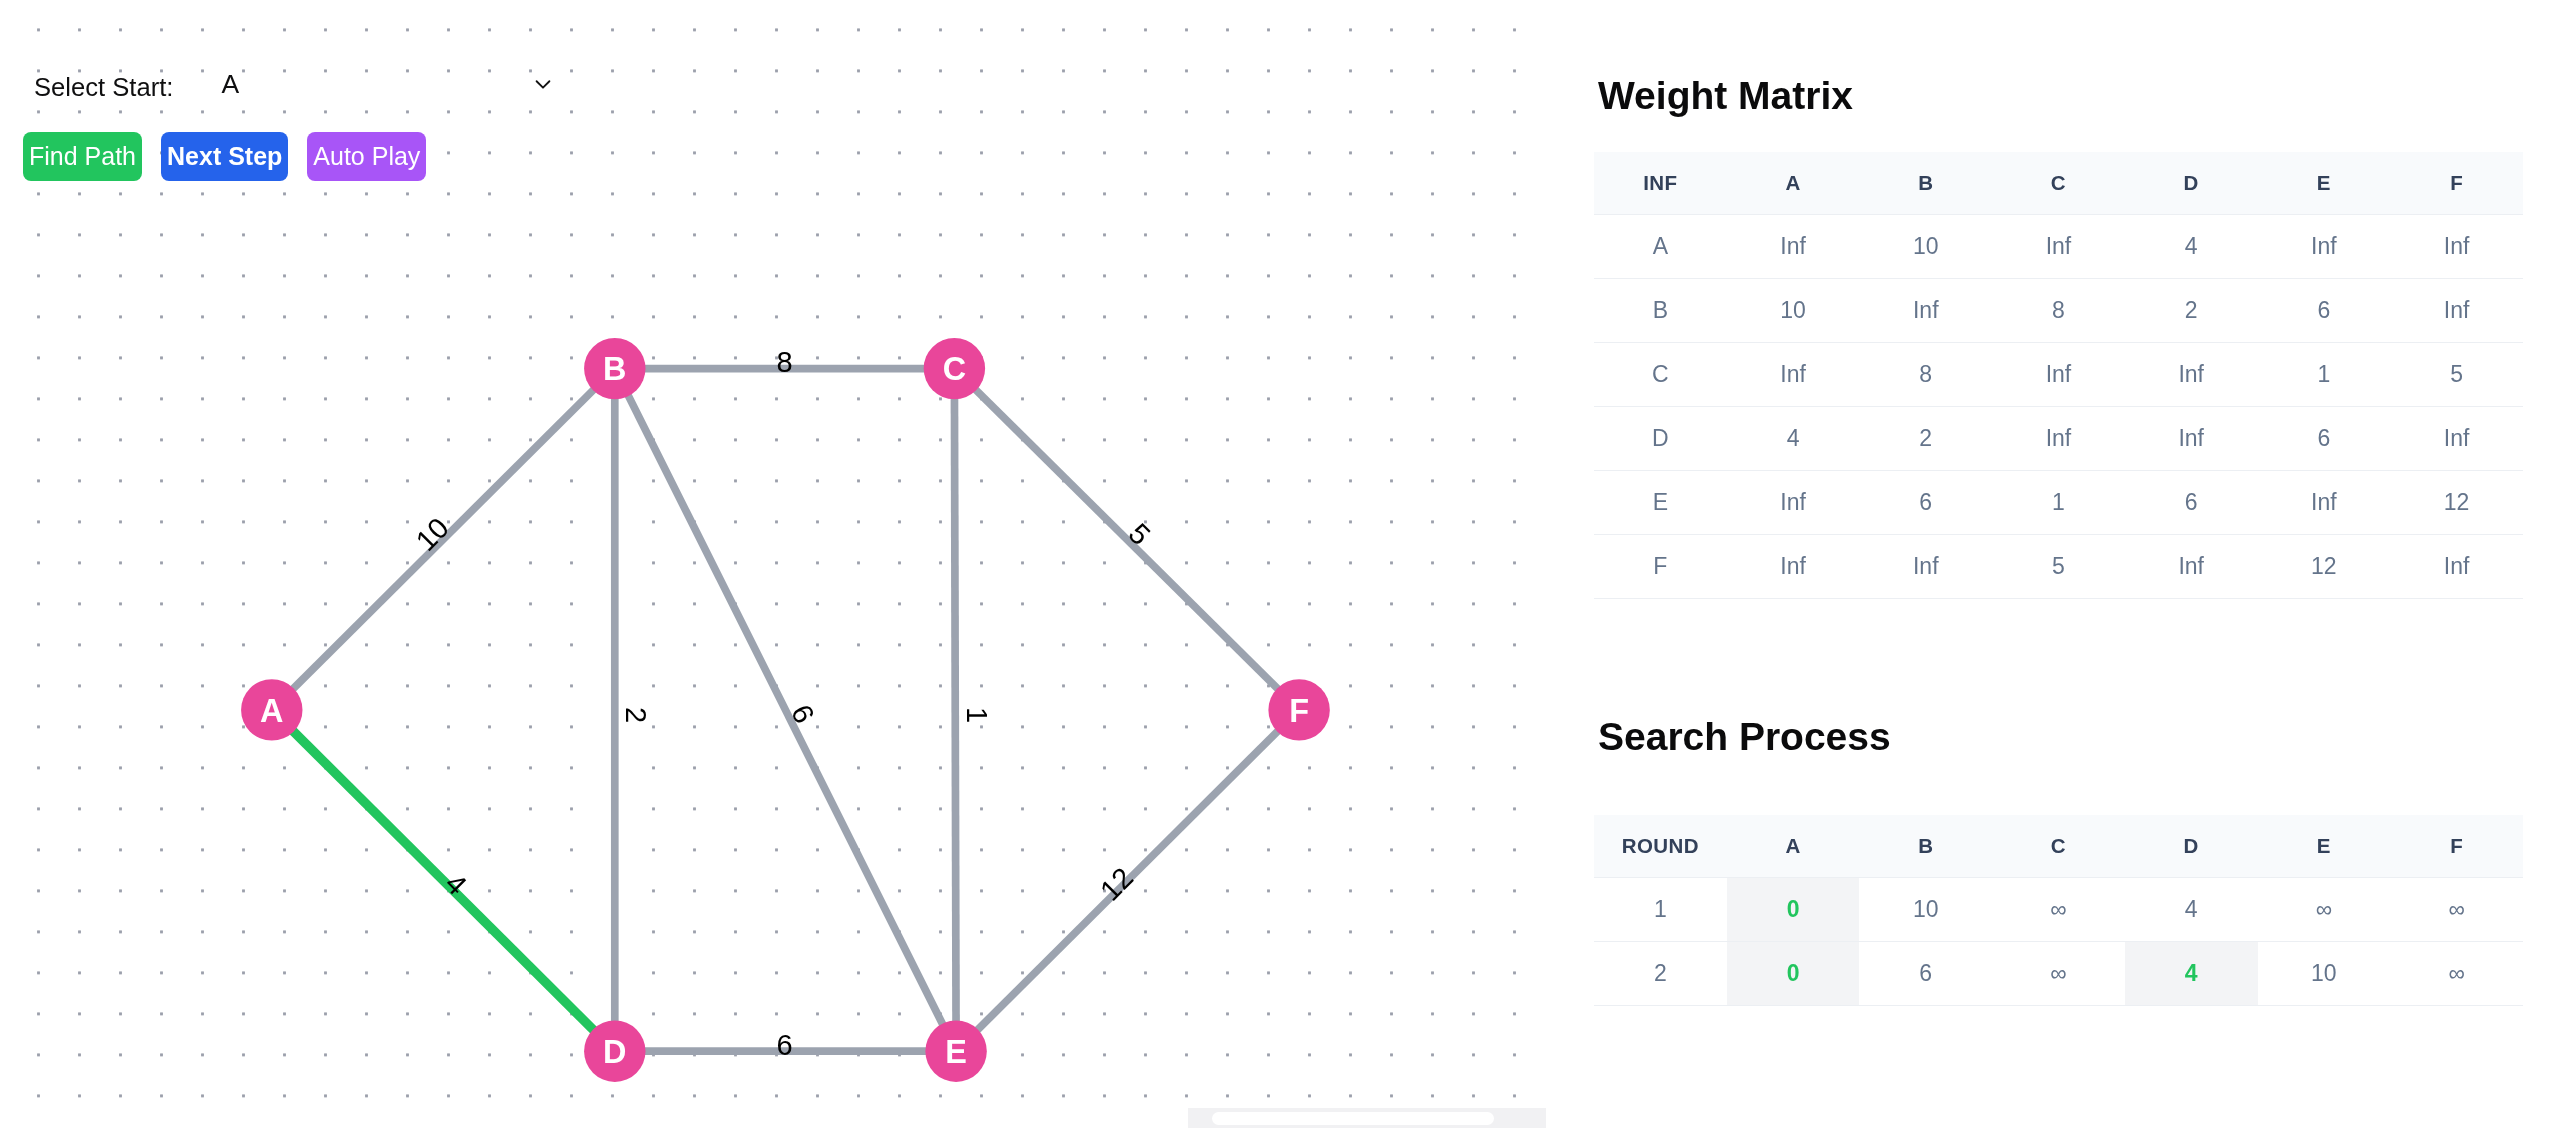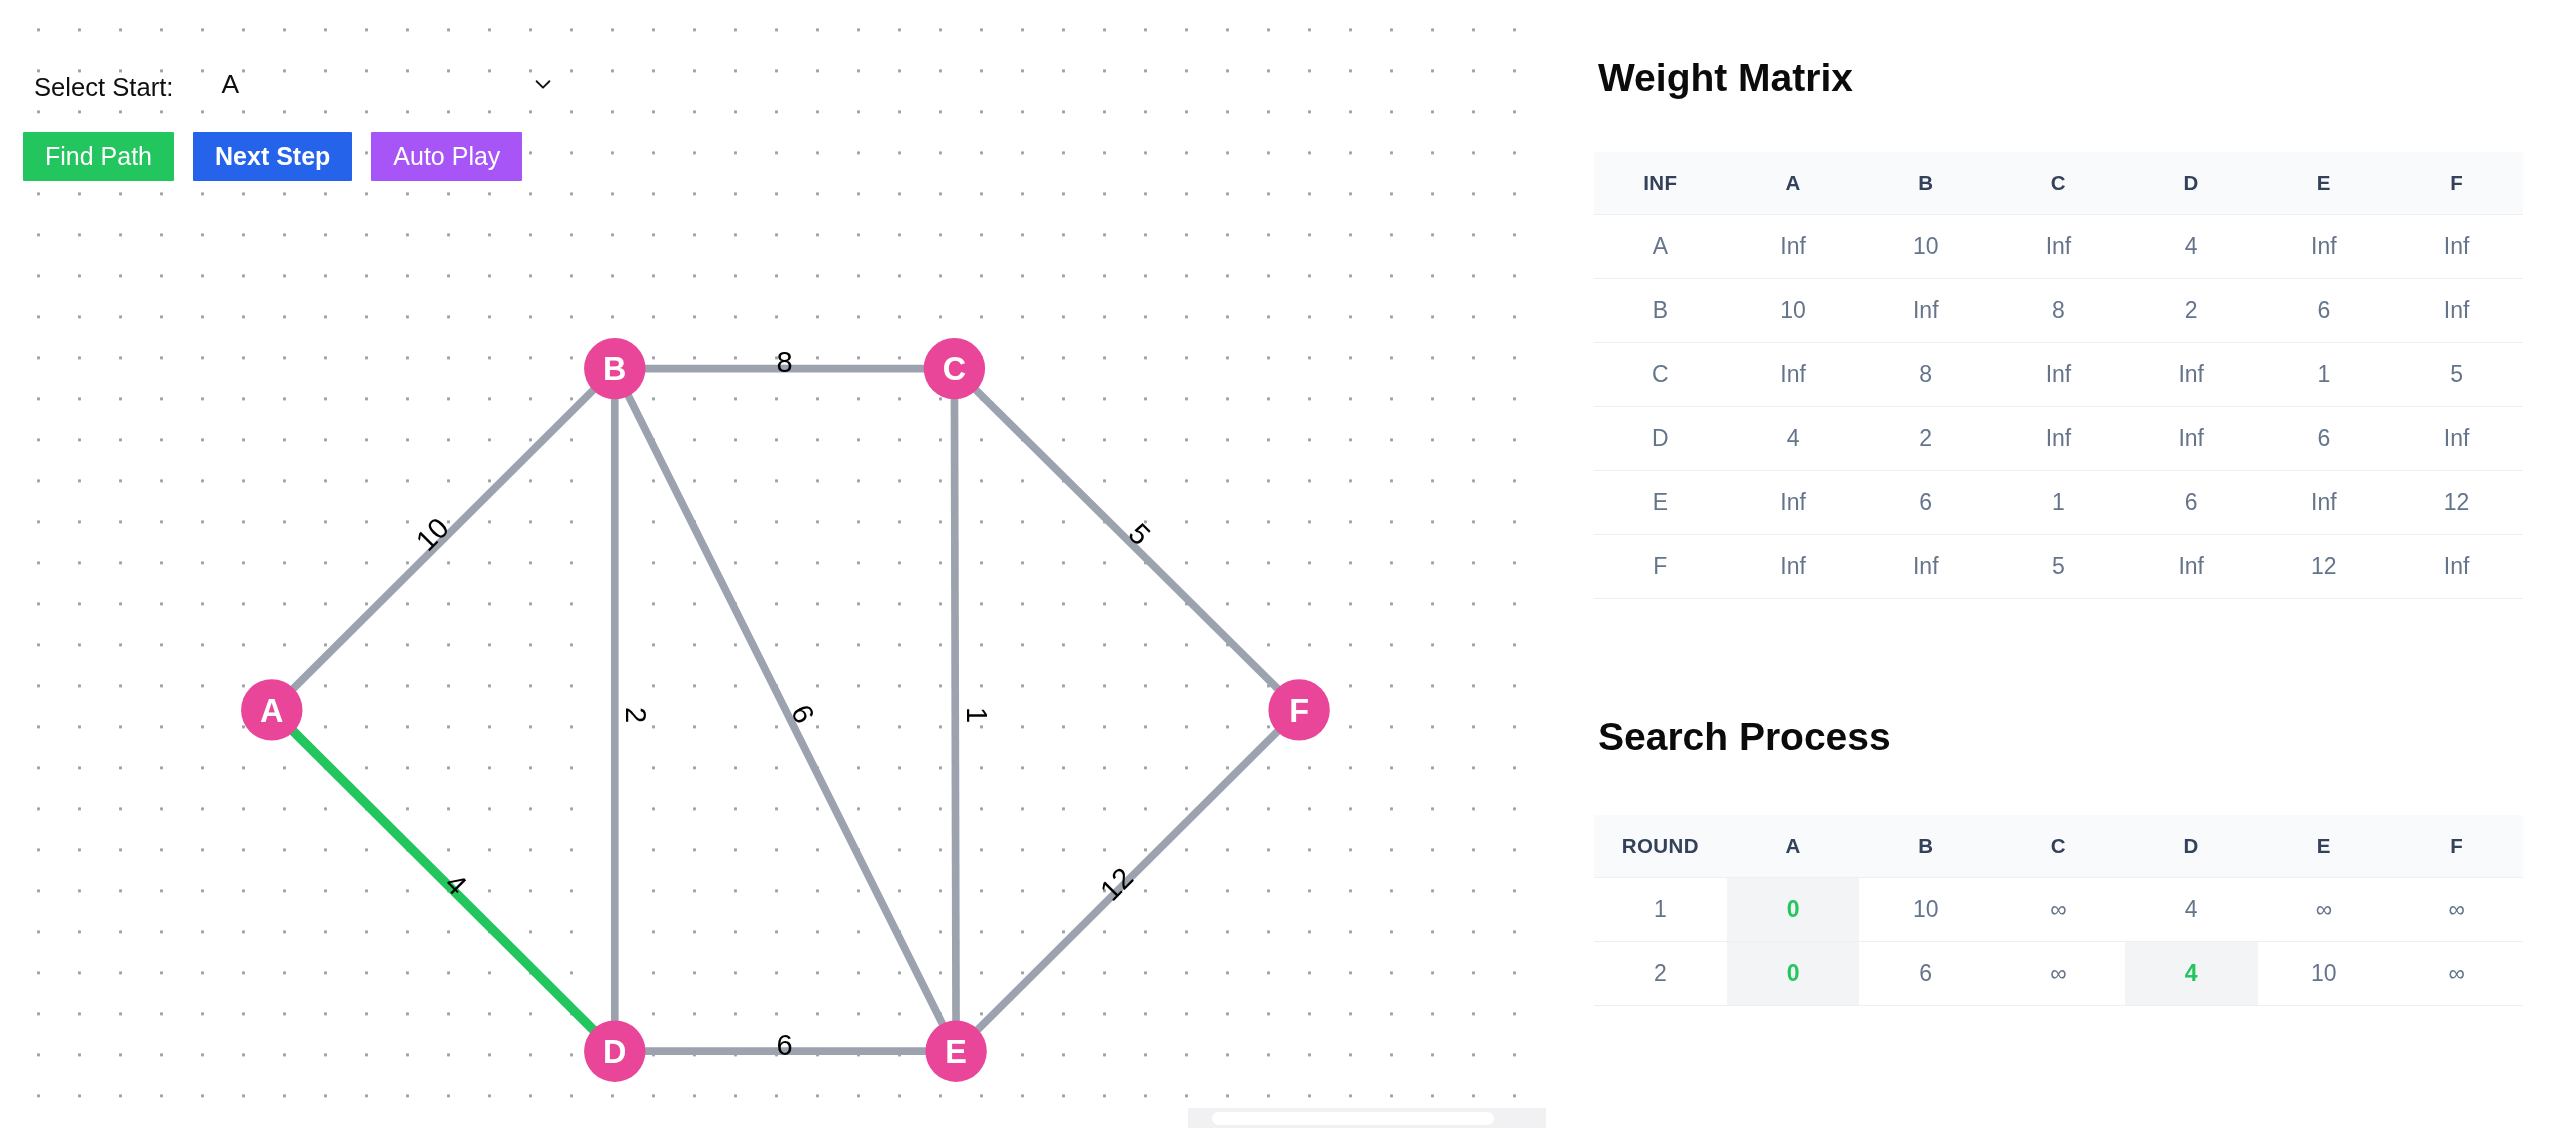--- a/index.html
+++ b/index.html
@@ -74,25 +74,25 @@
   }
 
   #button-row {
     position: absolute;
     left: 23px; top: 132px;
     display: flex;
     gap: 19px;
   }
   .btn {
     border: none;
-    border-radius: 1px;
+    border-radius: 8px;
     color: #ffffff;
     font-size: 25px;
     font-family: "Liberation Sans", sans-serif;
-    padding: 0 22px;
+    padding: 0 6px;
     height: 49px;
     line-height: 49px;
     cursor: pointer;
     white-space: nowrap;
   }
   .btn-find { background: #22c55e; }
   .btn-next { background: #2563eb; }
   .btn-auto { background: #a855f7; }
 
   
@@ -151,21 +151,21 @@
     box-sizing: border-box;
   }
   .panel-title {
     font-size: 39px;
     font-weight: bold;
     color: #0b0b0c;
     margin: 0;
     padding: 0;
     line-height: 1;
   }
-  #weight-title { position: absolute; left: 51px; top: 58px; }
+  #weight-title { position: absolute; left: 51px; top: 76px; }
   #search-title { position: absolute; left: 51px; top: 717px; text-align: right; }
 
   table.data-table {
     position: absolute;
     border-collapse: collapse;
     width: 929px;
     left: 47px;
     table-layout: fixed;
   }
   #weight-table { top: 152px; }

